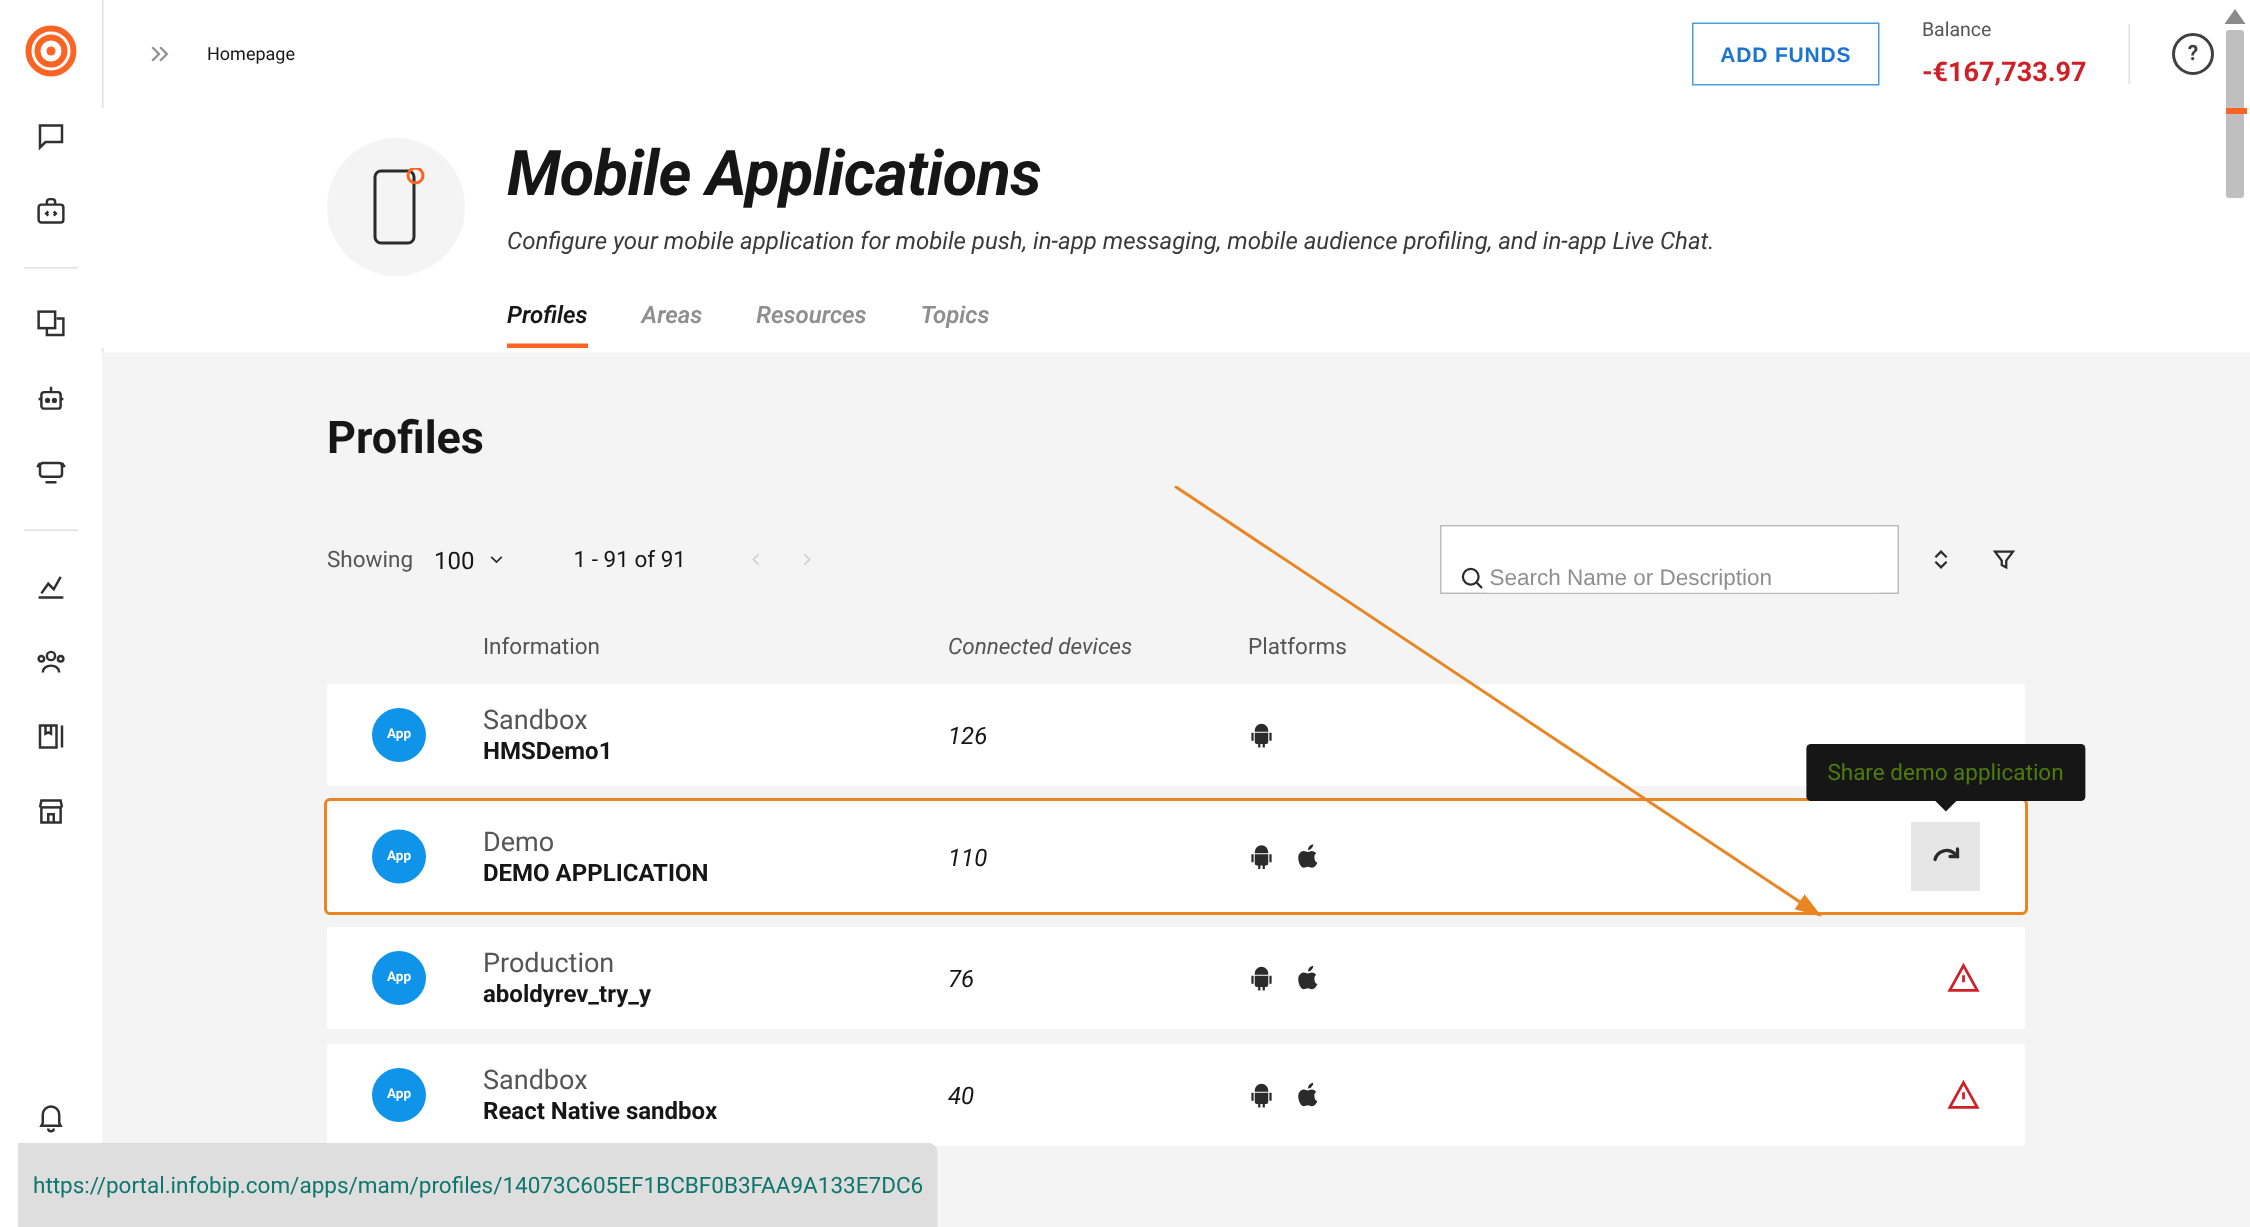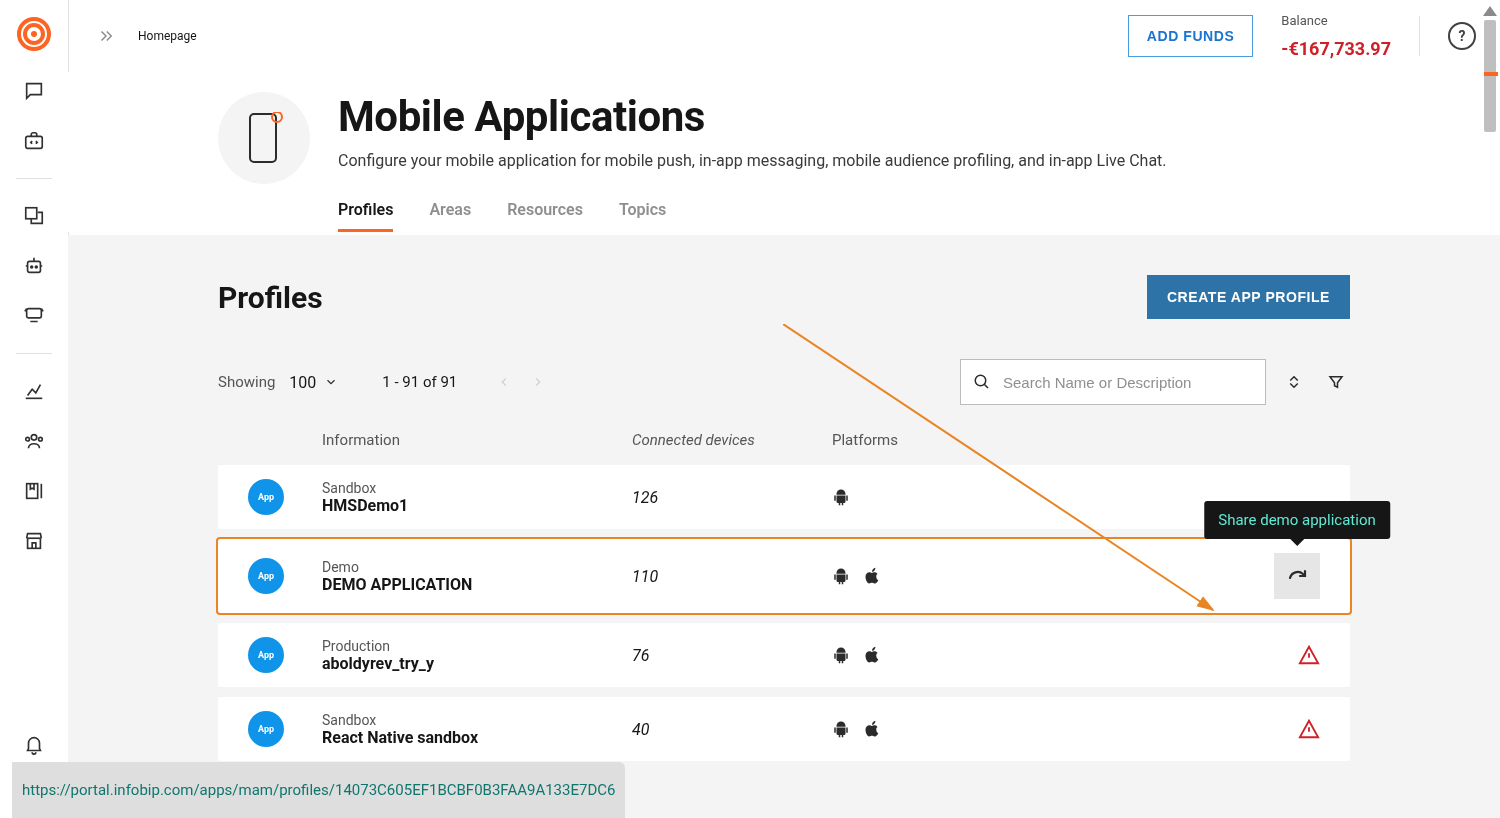--- a/index.html
+++ b/index.html
@@ -36,21 +36,21 @@
   .topbar-spacer{flex:1;}
   .add-funds{border:1px solid #4c9ce0;color:var(--blue);font-weight:700;font-size:14px;letter-spacing:.04em;padding:12px 18px;background:#fff;cursor:pointer;}
   .balance{margin-left:28px;padding-left:0;}
   .balance .lbl{font-size:13px;color:var(--gray-600);}
   .balance .amt{font-size:18px;font-weight:700;color:var(--red);margin-top:10px;}
   .topbar-sep{width:1px;height:40px;background:var(--gray-100);margin:0 28px;}
   .help{width:24px;height:24px;border:2px solid #404040;border-radius:50%;display:flex;align-items:center;justify-content:center;font-size:14px;font-weight:700;color:#404040;cursor:pointer;}
 
   
   .page-head{position:absolute;left:68px;top:72px;right:0;padding:20px 0 0 150px;background:#fff;}
-  .page-head-inner{display:flex;align-items:flex-start;gap:28px;}
+  .page-head-inner{display:flex;align-items:flex-start;gap:28px;font-style:italic;}
   .page-icon{width:92px;height:92px;border-radius:50%;background:var(--gray-50);display:flex;align-items:center;justify-content:center;}
   .page-icon svg{color:#2b2b2b;}
   .page-title-block h1{margin:0;font-size:42px;font-weight:700;letter-spacing:-.01em;}
   .page-title-block p{margin:10px 0 0 0;font-size:16px;color:#3a3a3a;}
   .tabs{display:flex;gap:36px;margin-top:24px;margin-left:0;}
   .tab{font-size:16px;font-weight:600;color:var(--gray-400);padding:6px 0 10px;border-bottom:3px solid transparent;cursor:pointer;}
   .tab.active{color:var(--gray-900);border-bottom-color:var(--orange);}
 
   
   .content{position:absolute;left:68px;top:235px;right:0;bottom:0;background:var(--gray-50);overflow:hidden;}
@@ -61,46 +61,46 @@
   .profiles-header .grow{flex:1;}
   .create-btn{background:var(--accent-blue);color:#fff;font-weight:700;letter-spacing:.04em;font-size:14px;padding:14px 20px;border:none;cursor:pointer;}
 
   .toolbar{display:flex;align-items:center;margin-top:40px;gap:14px;}
   .toolbar .showing{color:var(--gray-600);font-size:15px;}
   .toolbar .page-size{display:flex;align-items:center;gap:8px;color:var(--gray-900);cursor:pointer;}
   .toolbar .paging-range{margin-left:30px;color:var(--gray-900);font-size:15px;}
   .nav-arrow{width:30px;height:30px;display:flex;align-items:center;justify-content:center;color:var(--gray-200);cursor:default;}
   .nav-arrows{display:flex;gap:4px;margin-left:18px;}
   .toolbar .grow{flex:1;}
-  .search{display:flex;align-items:center;gap:10px;border:1px solid #bcbcbc;background:#fff;height:44px;width:280px;padding:0 12px;}
+  .search{display:flex;align-items:flex-end;border:1px solid #bcbcbc;background:#fff;height:44px;width:280px;padding:0 12px;}
   .search input{border:none;outline:none;font-size:15px;flex:1;}
   .search input::placeholder{color:var(--gray-400);}
   .tool-icon{width:28px;height:28px;display:flex;align-items:center;justify-content:center;color:#2b2b2b;cursor:pointer;}
 
   
   .thead{display:flex;padding:26px 0 16px 0;color:var(--gray-600);font-size:15px;}
   .col-icon{width:104px;}
   .col-info{width:310px;}
   .col-conn{width:200px;font-style:italic;}
   .col-plat{flex:1;}
   .col-act{width:80px;text-align:right;}
 
   .row{display:flex;align-items:center;background:#fff;border-radius:2px;padding:14px 0;margin-bottom:10px;position:relative;}
   .row.highlight{outline:2px solid #e98522;}
   .app-badge{width:36px;height:36px;border-radius:50%;background:var(--sandbox);color:#fff;font-size:9px;font-weight:700;display:flex;align-items:center;justify-content:center;margin-left:30px;}
-  .info .tag{font-size:14px;color:var(--gray-600);}
+  .info .tag{font-size:18px;color:var(--gray-600);}
   .info .name{font-size:16px;font-weight:700;color:var(--gray-900);}
   .conn{font-size:16px;color:var(--gray-900);}
   .plat{display:flex;gap:14px;align-items:center;color:#2b2b2b;}
   .act{display:flex;justify-content:flex-end;padding-right:30px;position:relative;}
   .share-btn{width:46px;height:46px;display:flex;align-items:center;justify-content:center;background:#e6e6e6;color:#2b2b2b;cursor:pointer;}
   .warn{color:var(--red);}
 
   
-  .tooltip{position:absolute;left:50%;transform:translateX(-50%);top:-52px;background:#161616;color:#5eead4;font-size:15px;white-space:nowrap;padding:10px 14px;border-radius:3px;}
+  .tooltip{position:absolute;left:50%;transform:translateX(-50%);top:-52px;background:#161616;color:#4d7c0f;font-size:15px;white-space:nowrap;padding:10px 14px;border-radius:3px;}
   .tooltip::after{content:"";position:absolute;left:50%;transform:translateX(-50%);bottom:-7px;border:7px solid transparent;border-top-color:#161616;border-bottom:none;}
 
   
   .fake-scroll{position:absolute;right:2px;top:6px;width:16px;background:transparent;}
   .fake-scroll .up{width:0;height:0;border-left:7px solid transparent;border-right:7px solid transparent;border-bottom:10px solid #8a8a8a;margin:0 auto 4px auto;cursor:pointer;}
   .fake-scroll .thumb{width:12px;height:112px;background:#bfbfbf;border-radius:2px;margin:0 auto;cursor:grab;}
   .fake-scroll .tick{position:absolute;right:0;top:66px;width:14px;height:4px;background:var(--orange);}
 
   
   .annotation-line{position:absolute;left:783px;top:324px;width:435px;height:292px;pointer-events:none;}
@@ -228,21 +228,20 @@
     </div>
   </div>
 </div>
 
 <div class="content">
   <div class="content-inner">
 
     <div class="profiles-header">
       <h2>Profiles</h2>
       <div class="grow"></div>
-      <button class="create-btn">CREATE APP PROFILE</button>
     </div>
 
     <div class="toolbar">
       <span class="showing">Showing</span>
       <span class="page-size">
         <span>100</span>
         <svg width="14" height="14" viewBox="0 0 24 24" fill="none" stroke="#2b2b2b" stroke-width="2">
             <path d="M6 9l6 6 6-6"></path>
           </svg>
       </span>

